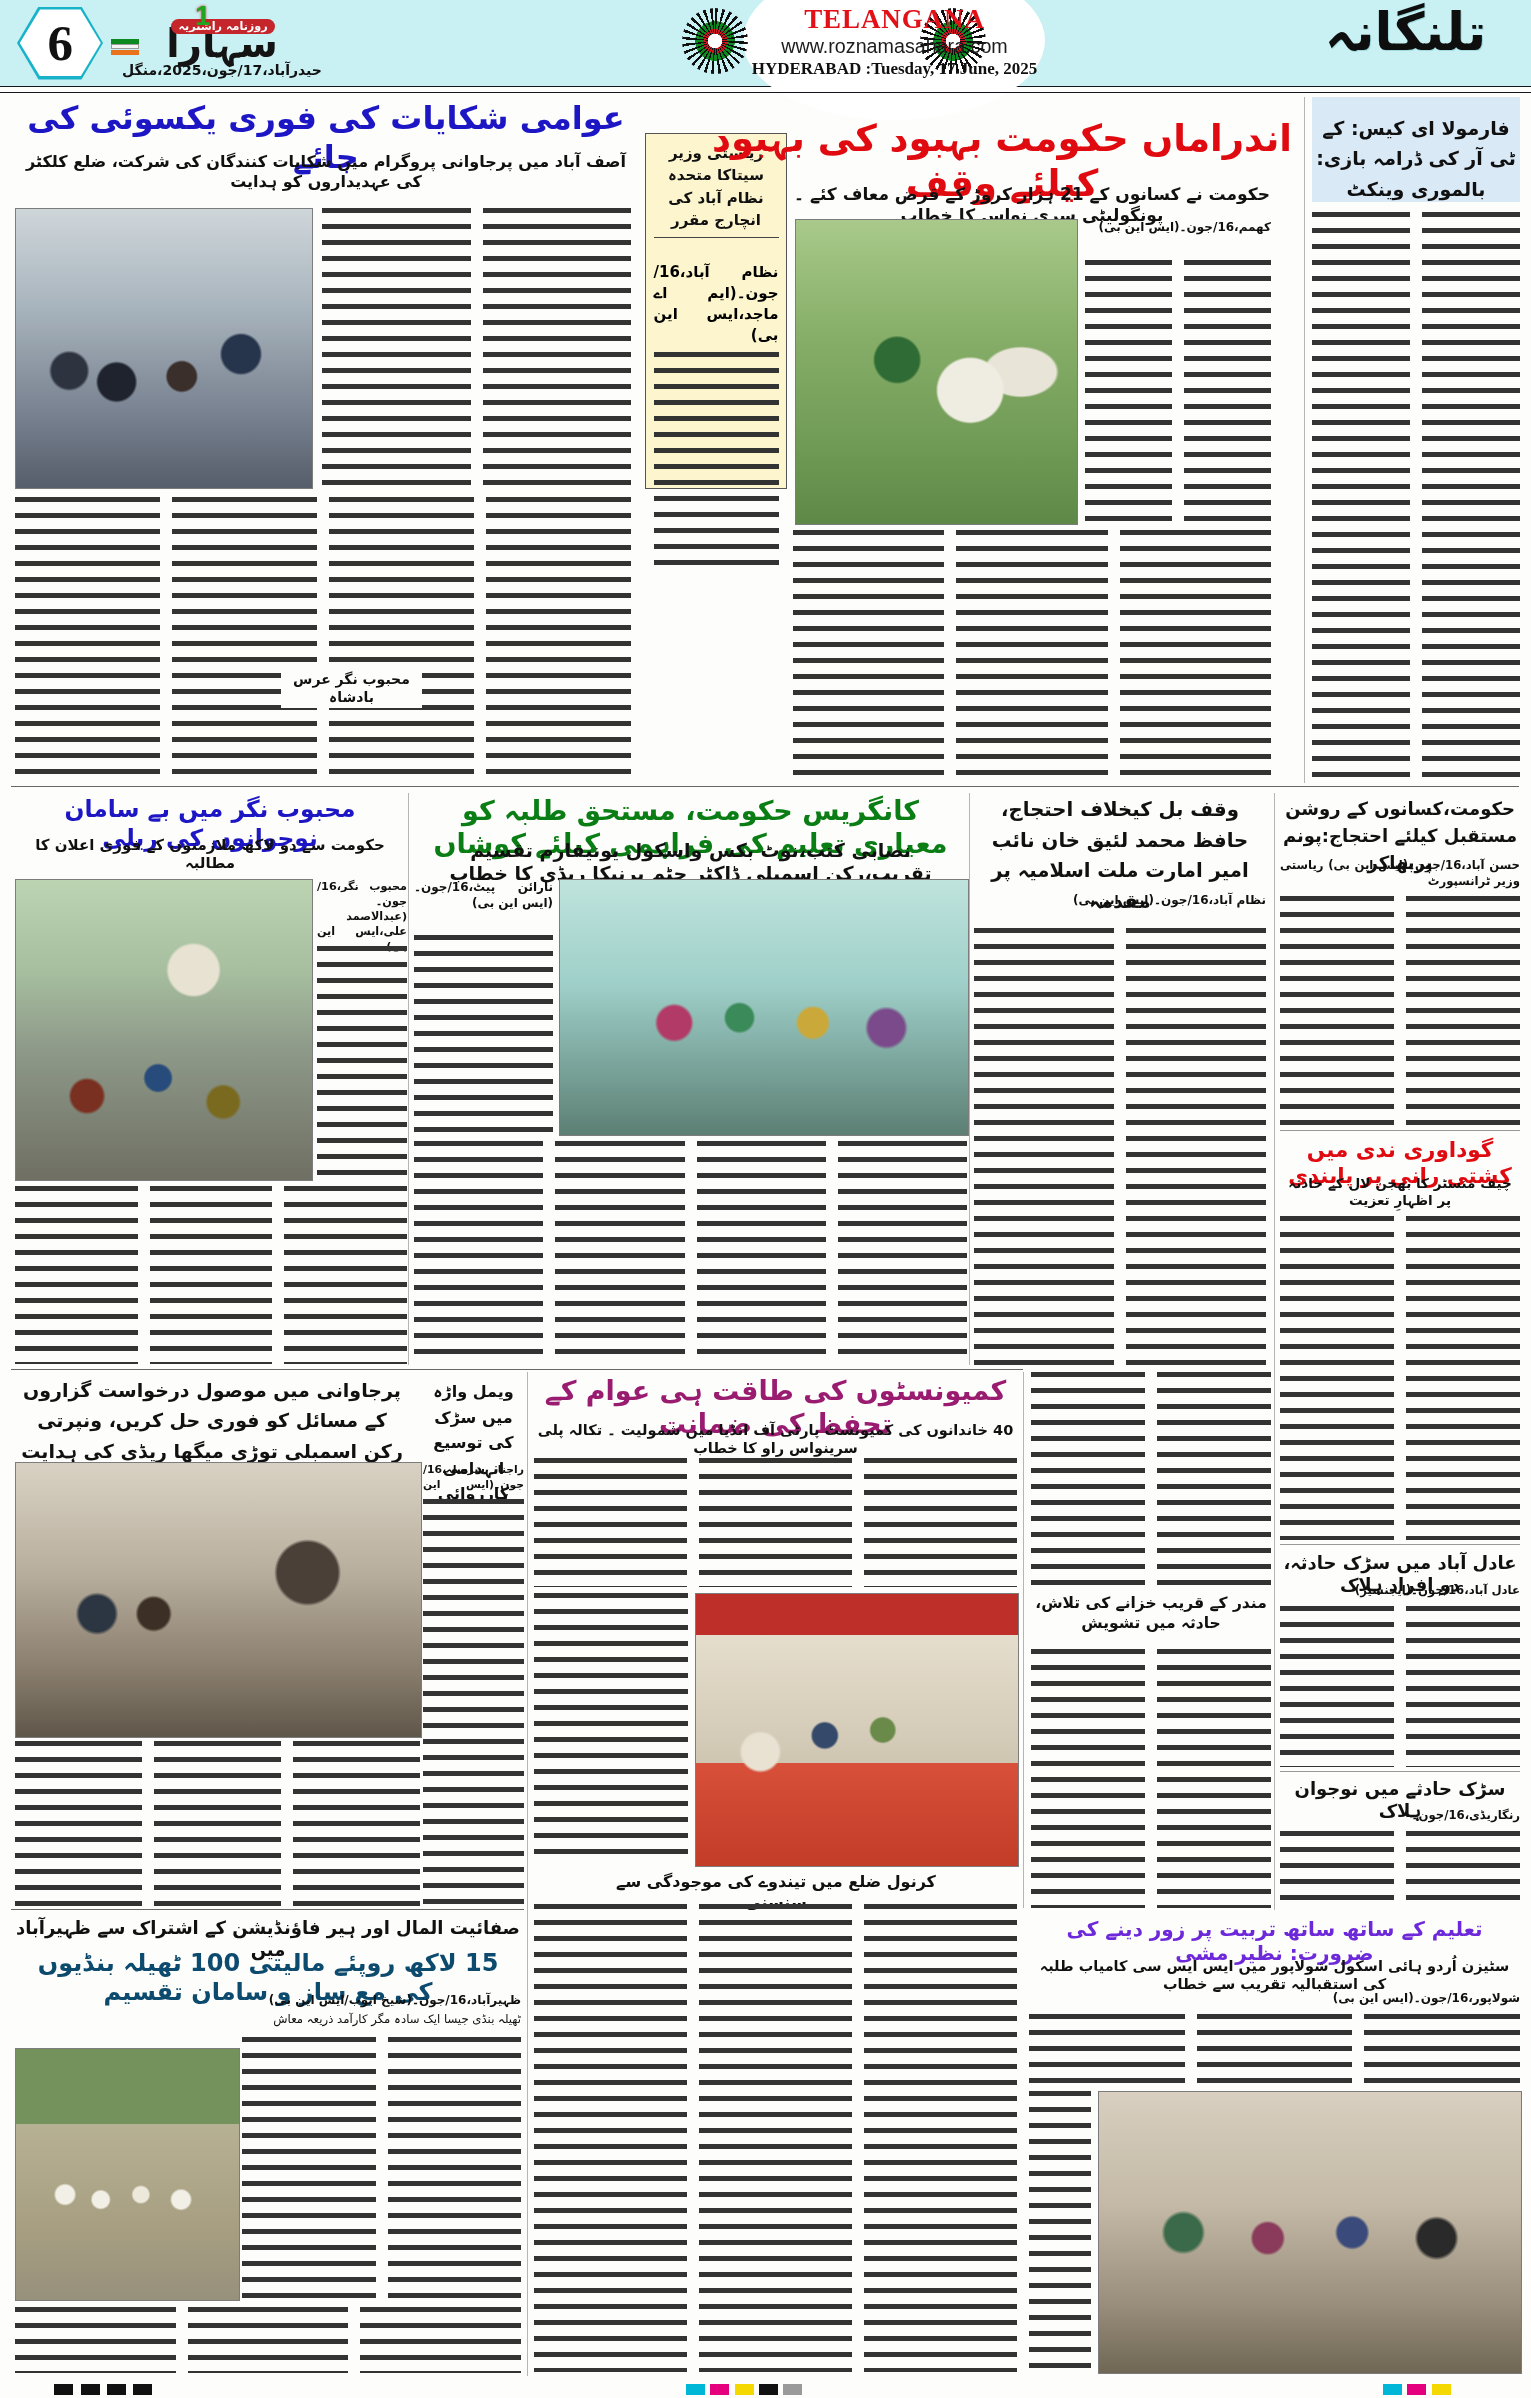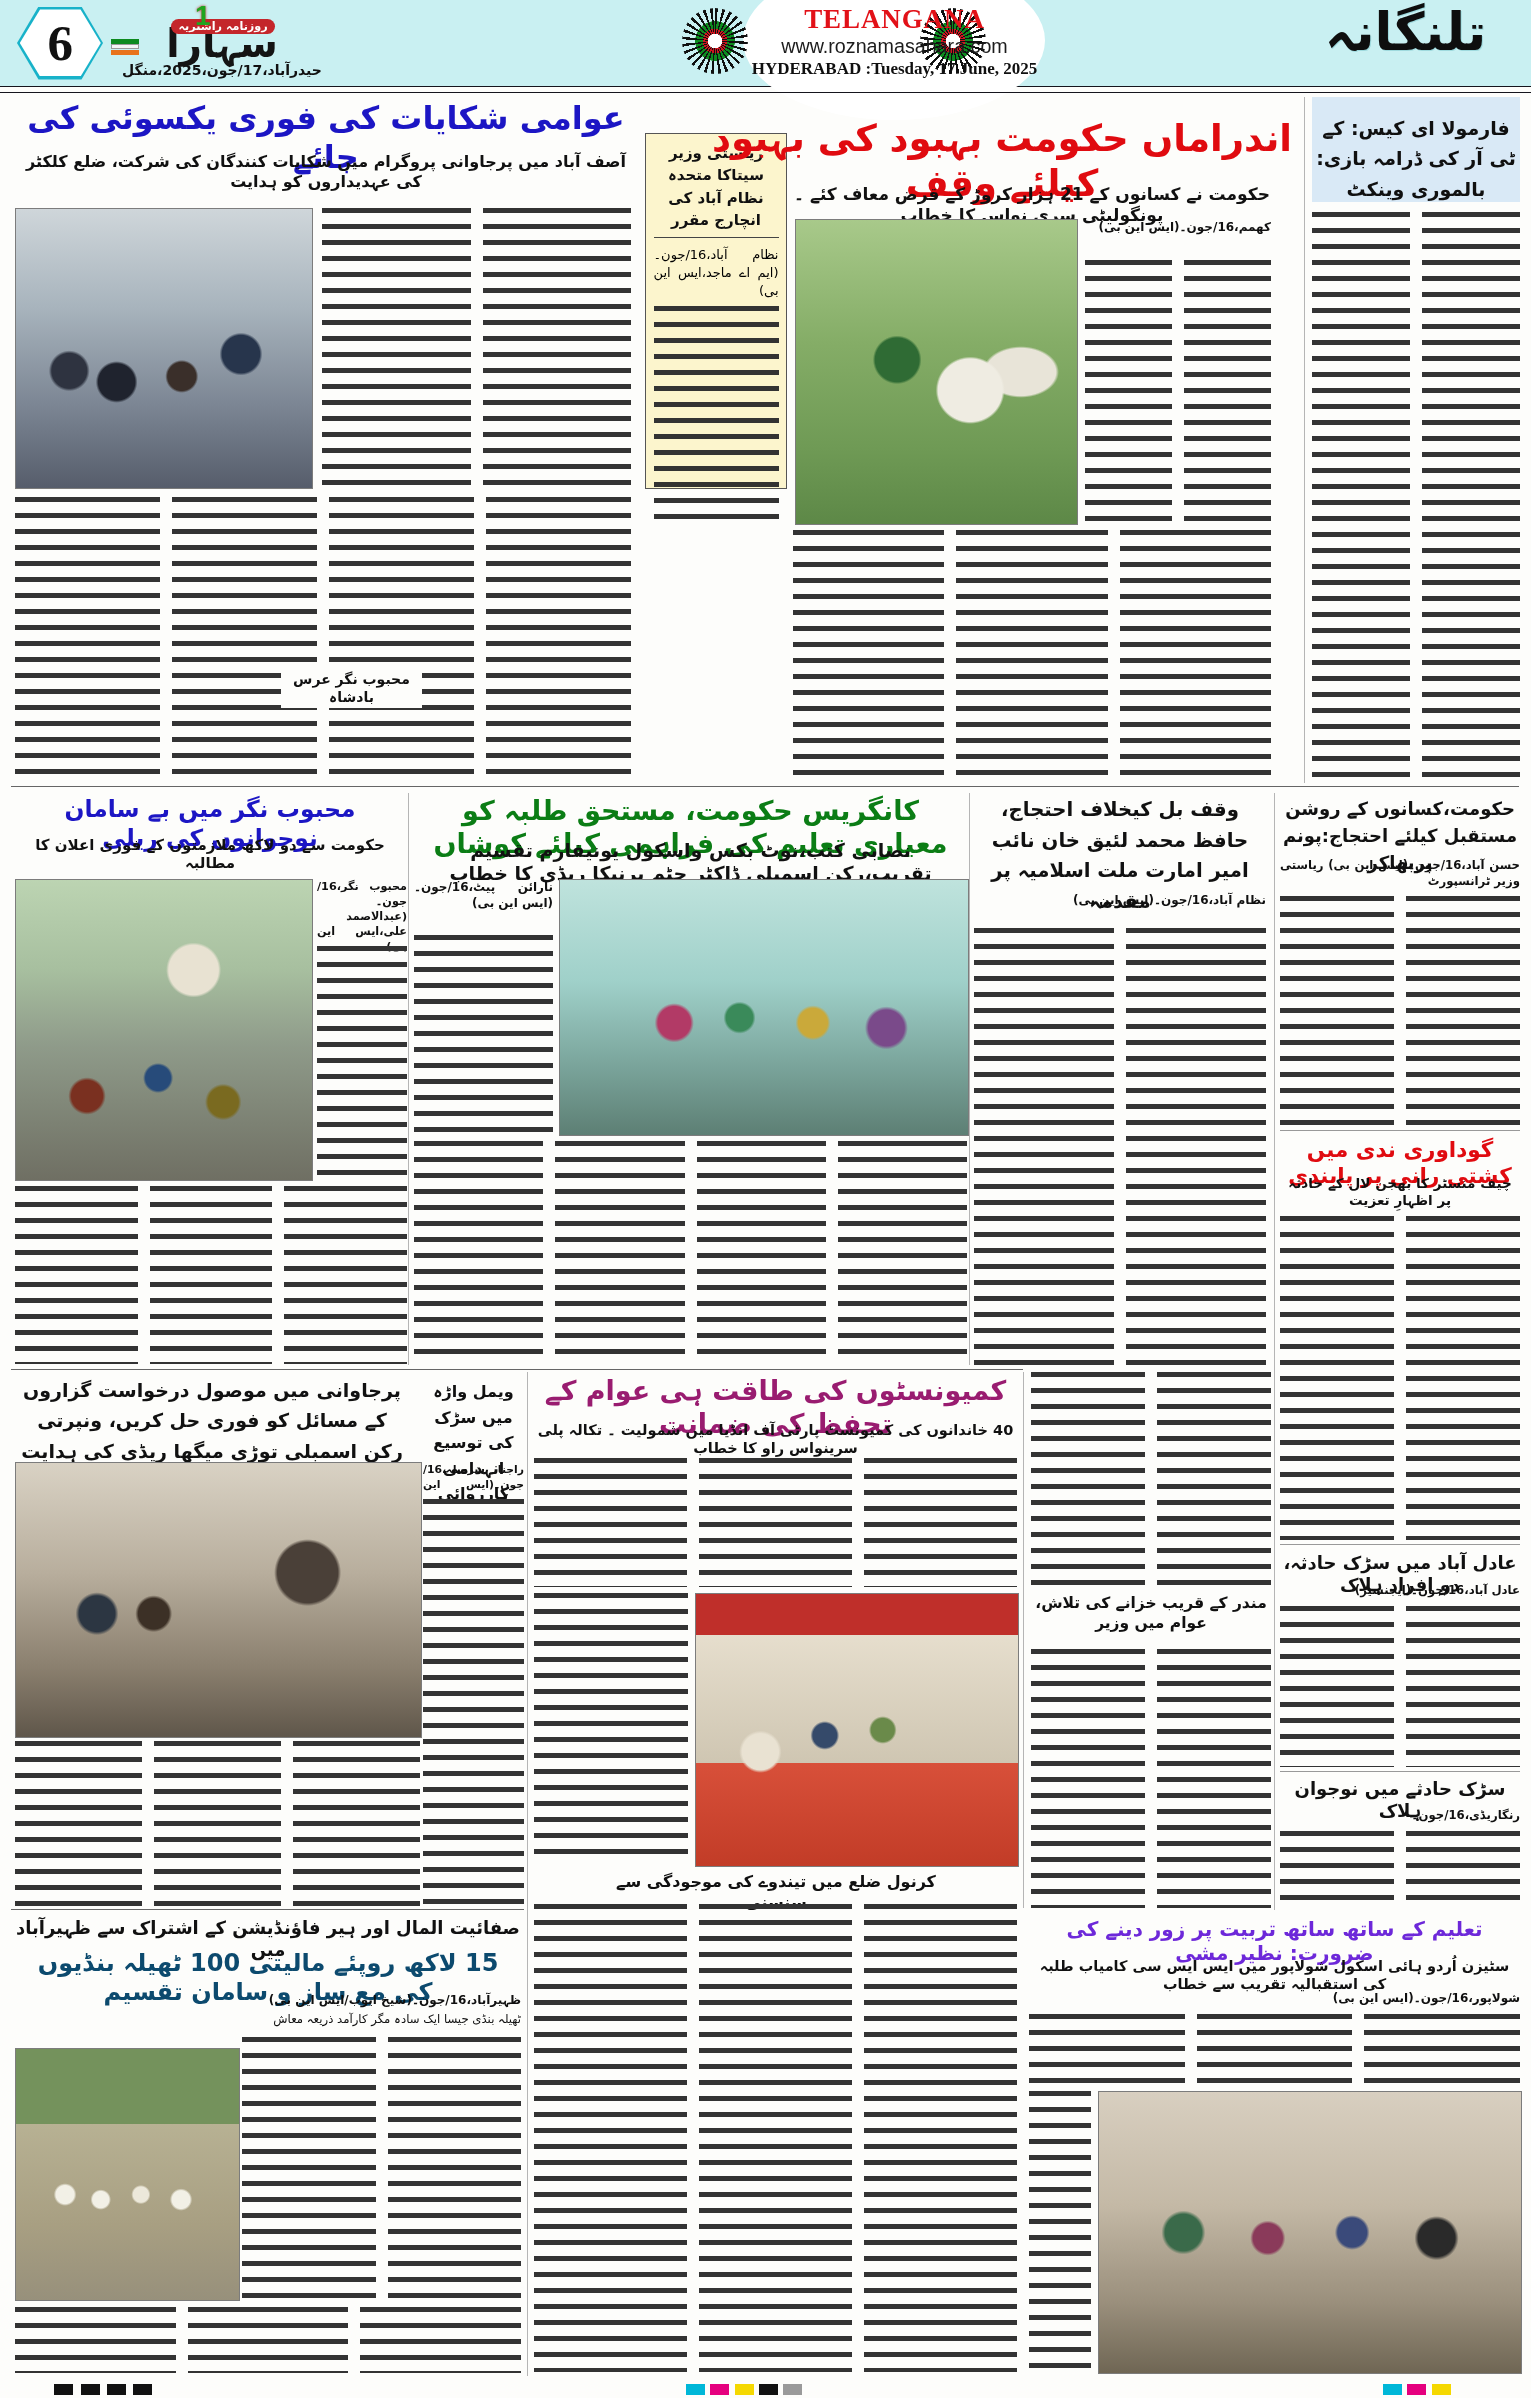--- a/index.html
+++ b/index.html
@@ -50,22 +50,22 @@
   .sec-site{position:absolute;left:740px;top:35px;width:309px;text-align:center;color:#1c1c1c;font-size:19.7px;}
   .sec-date{position:absolute;left:740px;top:59px;width:309px;text-align:center;color:#101010;
             font-family:"Liberation Serif",serif;font-weight:700;font-size:17px;}
   .ed-title{position:absolute;left:1293px;top:1.9px;width:225px;text-align:center;font-weight:800;
             font-size:52px;color:#0e0e0e;direction:rtl;font-family:"DejaVu Sans",sans-serif;
             text-shadow:0.9px 0.9px 0 #9fdade;}
   .ybox{position:absolute;left:645px;top:133px;width:142px;height:356px;background:#fcf5cd;
         border:0.9px solid #555;box-sizing:border-box;padding:7.5px;}
   .ybox .yh{direction:rtl;font-family:"DejaVu Sans",sans-serif;text-align:center;font-weight:800;
             font-size:15px;line-height:1.5;color:#111;border-bottom:0.9px solid #444;padding-bottom:5.6px;}
-  .ybox .yd{direction:rtl;font-family:"DejaVu Sans",sans-serif;font-size:13px;font-weight:400;
-            text-align:justify;margin-top:8px;line-height:1.4;}
+  .ybox .yd{direction:rtl;font-family:"DejaVu Sans",sans-serif;font-size:15px;font-weight:700;
+            text-align:justify;margin-top:24px;line-height:1.4;}
   .ybox .yf{height:217px;margin-top:5.6px;}
   .fbox{position:absolute;left:1312px;top:97px;width:208px;height:105px;background:#d9e9f6;
         box-sizing:border-box;padding-top:16px;}
   .fbox div{direction:rtl;font-family:"DejaVu Sans",sans-serif;text-align:center;font-weight:800;
             font-size:19px;line-height:1.6;color:#101010;}
   .mark{position:absolute;width:19px;height:11.2px;}
 </style>
 </head>
 <body>
 
@@ -261,21 +261,21 @@
   <div class="cols" style="left:534px;top:1904px;width:483px;height:468px;">
     <div class="tf"></div>
       <div class="tf"></div>
       <div class="tf"></div>
   </div>
 
   <div class="cols" style="left:1031px;top:1372px;width:240px;height:214px;">
     <div class="tf"></div>
       <div class="tf"></div>
   </div>
-  <div class="xhead" style="left:1031px;top:1591px;width:240px;font-size:15.5px;">مندر کے قریب خزانے کی تلاش، عوام میں وزیر</div>
+  <div class="xhead" style="left:1031px;top:1591px;width:240px;font-size:15.5px;">مندر کے قریب خزانے کی تلاش، حادثہ میں تشویش</div>
   <div class="cols" style="left:1031px;top:1649px;width:240px;height:259px;">
     <div class="tf"></div>
       <div class="tf"></div>
   </div>
   <div class="vr" style="left:1023px;top:1372px;height:536px;"></div>
 
   <div class="hr2" style="left:11.2px;top:1909px;width:513px;"></div>
   <div class="hl" style="left:15px;top:1917px;width:506px;font-size:18px;">صفائیت المال اور ہیر فاؤنڈیشن کے اشتراک سے ظہیرآباد میں</div>
   <div class="hl" style="left:15px;top:1949px;width:506px;font-size:24px;color:#0c4a6e;">15 لاکھ روپئے مالیتی 100 ٹھیلہ بنڈیوں کی مع ساز و سامان تقسیم</div>
   <div class="lead" style="left:242px;top:1992px;width:279px;font-size:12px;">ظہیرآباد،16/جون۔(شیخ ایوب/ایس این بی)</div>

